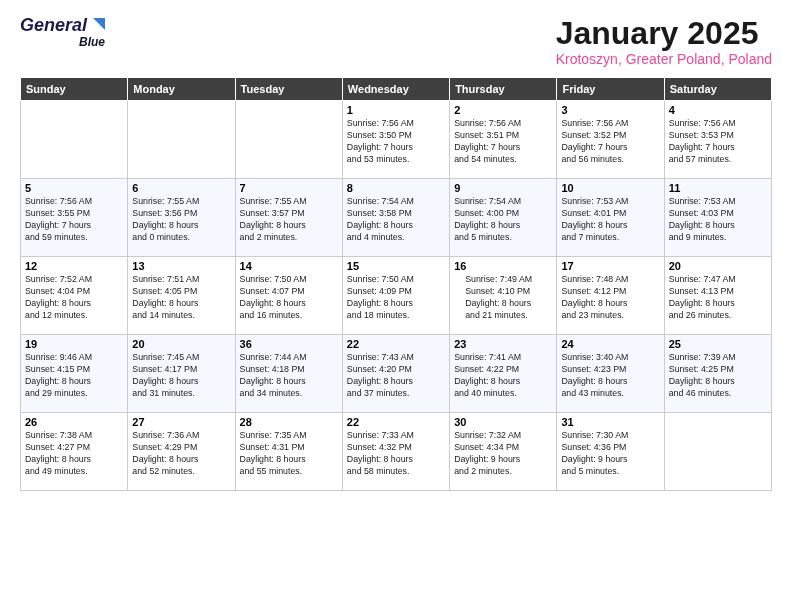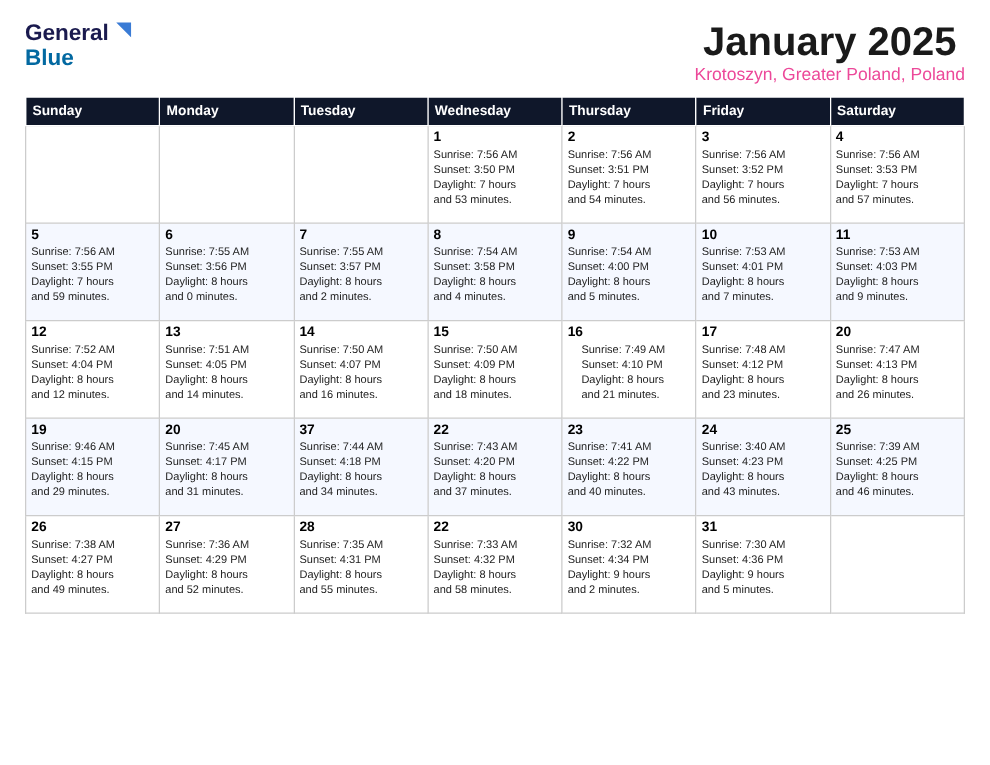--- a/index.html
+++ b/index.html
@@ -16,36 +16,37 @@
     }
     .header-area {
       display: flex;
       justify-content: space-between;
       align-items: flex-start;
       margin-bottom: 10px;
     }
     .logo {
       display: flex;
       flex-direction: column;
-      align-items: flex-start;
+      align-items: flex-end;
+      font-style: italic;
     }
     .logo-general {
       font-size: 18px;
       font-weight: bold;
       color: #1a1a4e;
       line-height: 1.1;
     }
     .logo-blue {
-      font-size: 18px;
+      font-size: 12px;
       font-weight: bold;
-      color: #0369a1;
+      color: #0f172a;
       line-height: 1.1;
     }
     .title-area {
-      text-align: center;
+      text-align: left;
     }
     .month-title {
       font-size: 32px;
       font-weight: bold;
       color: #1a1a1a;
       line-height: 1.1;
     }
     .subtitle {
       font-size: 14px;
       color: #ec4899;
@@ -85,21 +86,21 @@
     .empty-cell {
       background: #f9f9f9;
     }
     tr:nth-child(even) td {
       background-color: #f5f8ff;
     }
     tr:nth-child(odd) td {
       background-color: #fff;
     }
     .calendar thead tr th {
-      background-color: #0f172a;
+      background-color: #404040;
     }
   </style>
 </head>
 <body>
 
 <div class="page">
   <div class="header-area">
     <div class="logo">
       <div style="display:flex;align-items:center;">
         <span class="logo-general">General</span>
@@ -274,21 +275,21 @@
 and 29 minutes.</div>
           </td>
           <td>
             <span class="day-num">20</span>
             <div class="day-info" style="white-space: pre-line;">Sunrise: 7:45 AM
 Sunset: 4:17 PM
 Daylight: 8 hours
 and 31 minutes.</div>
           </td>
           <td>
-            <span class="day-num">37</span>
+            <span class="day-num">36</span>
             <div class="day-info" style="white-space: pre-line;">Sunrise: 7:44 AM
 Sunset: 4:18 PM
 Daylight: 8 hours
 and 34 minutes.</div>
           </td>
           <td>
             <span class="day-num">22</span>
             <div class="day-info" style="white-space: pre-line;">Sunrise: 7:43 AM
 Sunset: 4:20 PM
 Daylight: 8 hours

